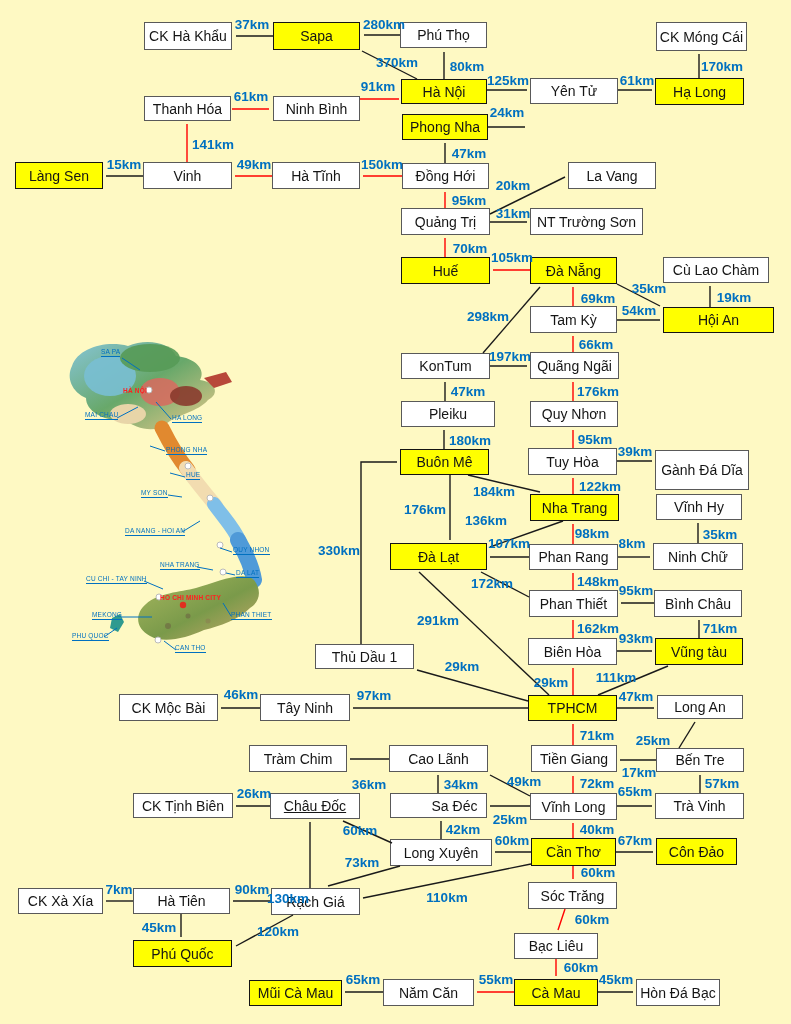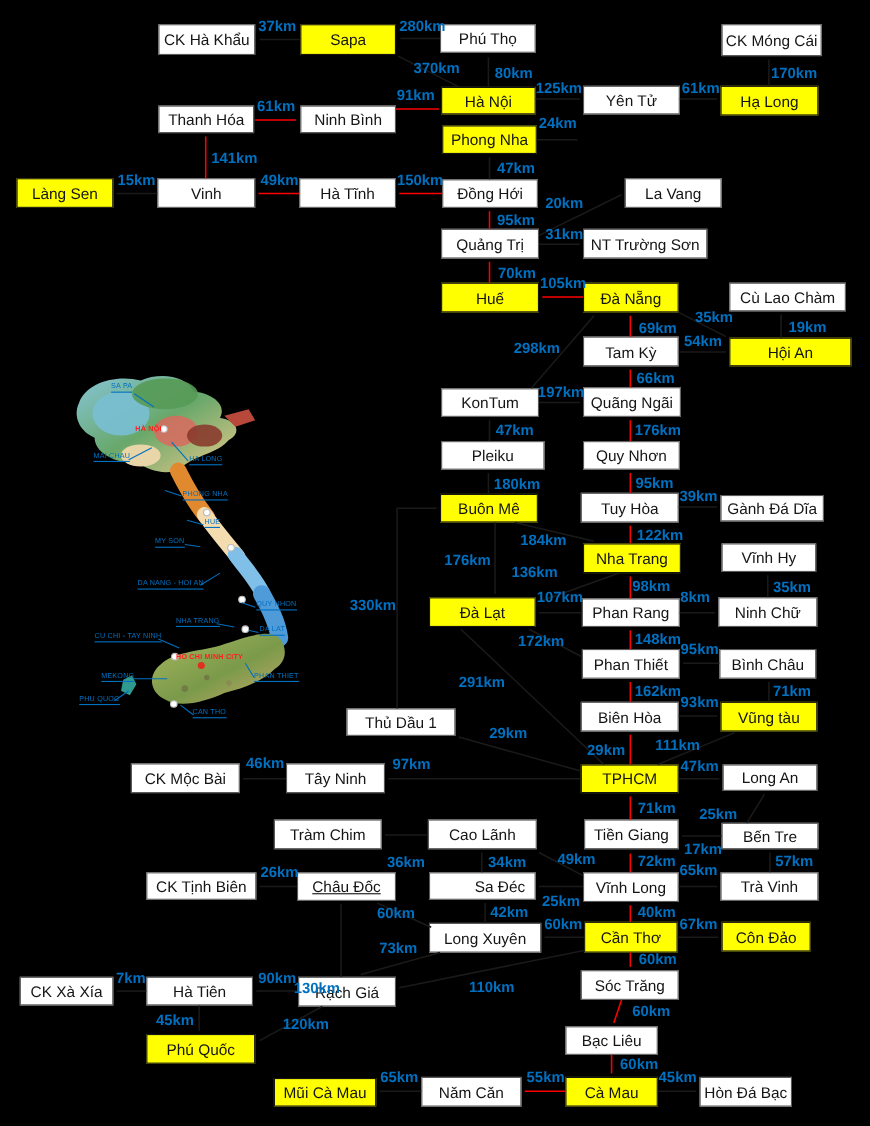--- a/index.html
+++ b/index.html
@@ -1,16 +1,16 @@
 <!DOCTYPE html>
 <html><head>
 <meta charset="utf-8">
 <style>
   html,body{margin:0;padding:0;background:#ffffff;}
-  #canvas{position:relative;width:791px;height:1024px;background:#000000;overflow:hidden;
+  #canvas{position:relative;width:791px;height:1024px;background:#fef9c3;overflow:hidden;
           font-family:"Liberation Sans",sans-serif;}
   .node{position:absolute;z-index:2;display:flex;align-items:center;justify-content:center;
         box-sizing:border-box;background:#ffffff;border:1.5px solid #595959;color:#151515;
         font-size:14px;line-height:1;white-space:nowrap;}
   .node.hl{background:#ffff00;border-color:#141414;}
   #edges{position:absolute;left:0;top:0;z-index:3;pointer-events:none;}
   #edges path{fill:none;stroke-width:1.4px;}
   #edges .e-black{stroke:#1a1a1a;}
   #edges .e-red{stroke:#ff0000;}
   .dist{position:absolute;z-index:4;transform:translate(-50%,-50%);color:#0070c0;
@@ -204,21 +204,21 @@
     <div class="node hl" style="left: 530px; top: 257px; width: 87px; height: 27px;">Đà Nẵng</div>
     <div class="node" style="left: 663px; top: 257px; width: 106px; height: 26px;">Cù Lao Chàm</div>
     <div class="node" style="left: 530px; top: 306px; width: 87px; height: 27px;">Tam Kỳ</div>
     <div class="node hl" style="left: 663px; top: 307px; width: 111px; height: 26px;">Hội An</div>
     <div class="node" style="left: 401px; top: 353px; width: 89px; height: 26px;">KonTum</div>
     <div class="node" style="left: 530px; top: 352px; width: 89px; height: 27px;">Quãng Ngãi</div>
     <div class="node" style="left: 401px; top: 401px; width: 94px; height: 26px;">Pleiku</div>
     <div class="node" style="left: 530px; top: 401px; width: 88px; height: 26px;">Quy Nhơn</div>
     <div class="node hl" style="left: 400px; top: 449px; width: 89px; height: 26px;">Buôn Mê</div>
     <div class="node" style="left: 528px; top: 448px; width: 89px; height: 27px;">Tuy Hòa</div>
-    <div class="node" style="left: 655px; top: 450px; width: 94px; height: 24px;">Gành Đá Dĩa</div>
+    <div class="node" style="left: 655px; top: 450px; width: 94px; height: 40px;">Gành Đá Dĩa</div>
     <div class="node hl" style="left: 530px; top: 494px; width: 89px; height: 27px;">Nha Trang</div>
     <div class="node" style="left: 656px; top: 494px; width: 86px; height: 26px;">Vĩnh Hy</div>
     <div class="node hl" style="left: 390px; top: 543px; width: 97px; height: 27px;">Đà Lạt</div>
     <div class="node" style="left: 529px; top: 544px; width: 89px; height: 26px;">Phan Rang</div>
     <div class="node" style="left: 653px; top: 543px; width: 90px; height: 27px;">Ninh Chữ</div>
     <div class="node" style="left: 529px; top: 590px; width: 89px; height: 27px;">Phan Thiết</div>
     <div class="node" style="left: 654px; top: 590px; width: 88px; height: 27px;">Bình Châu</div>
     <div class="node" style="left: 528px; top: 638px; width: 89px; height: 27px;">Biên Hòa</div>
     <div class="node hl" style="left: 655px; top: 638px; width: 88px; height: 27px;">Vũng tàu</div>
     <div class="node" style="left: 315px; top: 644px; width: 99px; height: 25px;">Thủ Dầu 1</div>

